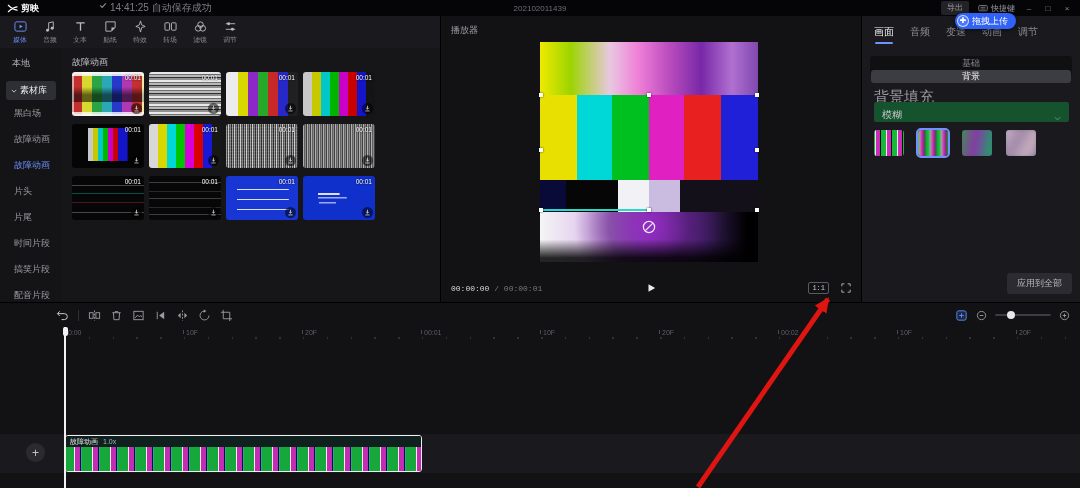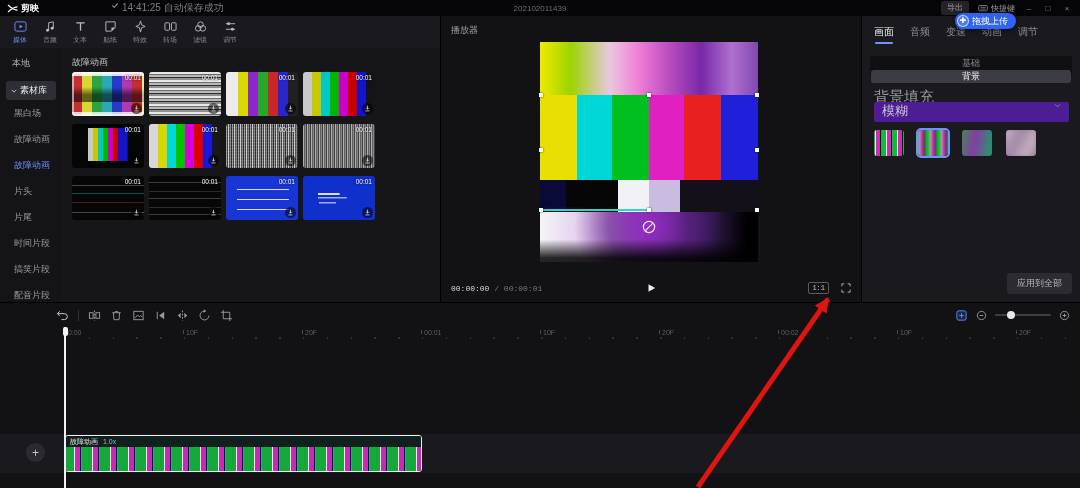--- a/index.html
+++ b/index.html
@@ -2,21 +2,21 @@
 <html><head>
 <meta charset="utf-8">
 <style>
   * { margin:0; padding:0; box-sizing:border-box; }
   html,body { width:1080px; height:488px; }
   body { position:relative; overflow:hidden; background:#0d0d0f; color:#c8c8cc;
          font-family:"Liberation Sans","DejaVu Sans",sans-serif; }
   svg { display:block; }
 
   
-  .topbar { position:absolute; inset:0 0 auto 0; height:16px; background:#050507; display:flex; align-items:center; z-index:40;gap:12px; }
+  .topbar { position:absolute; inset:0 0 auto 0; height:16px; background:#050507; display:flex; align-items:center; z-index:40; }
   .logo { display:flex; align-items:center; gap:3px; padding-left:7px; color:#fff; font-size:9px; font-weight:bold; }
   .autosave { display:flex; align-items:flex-start; gap:3px; margin-left:60px; font-size:10px; color:#7d7d84; }
   .doc-title { position:absolute; left:50%; transform:translateX(-50%); font-size:8px; color:#6f6f76; }
   .topbar-right { position:absolute; right:8px; display:flex; align-items:center; gap:9px; }
   .tb-btn { font-size:8px; color:#9a9aa0; background:#232327; border-radius:2px; padding:1px 6px 2px; }
   .shortcut { display:flex; gap:3px; align-items:center; font-size:8px; color:#9a9aa0; }
   .winctl { font-size:8px; color:#8a8a90; width:10px; text-align:center; }
   .upload-pill { position:absolute; top:13px; left:955px; height:16px; background:#2f62f5; border-radius:8px;
                  display:flex; align-items:center; gap:3px; padding:0 8px 0 2px; color:#fff; font-size:9px;
                  z-index:50; box-shadow:0 1px 4px rgba(0,0,0,.6); }
@@ -95,22 +95,22 @@
   
   .inspector { position:absolute; top:16px; left:861px; width:219px; height:286px; background:#1a1a1e; border-left:1px solid #000; }
   .insp-tabs { display:flex; gap:16px; padding:9px 0 0 12px; font-size:10px; color:#8a8a90; }
   .insp-tab { position:relative; }
   .insp-tab.active { color:#f0f0f2; }
   .insp-tab.active::after { content:""; position:absolute; left:1px; right:1px; bottom:-5px; height:2px; background:#6f92ff; border-radius:1px; }
   .seg { position:absolute; left:8px; right:8px; top:40px; height:20px; background:#101013; border-radius:3px; display:flex; padding:1px;flex-direction:column; }
   .seg-item { flex:1; display:flex; align-items:center; justify-content:center; font-size:9px; color:#8a8a90; border-radius:3px; }
   .seg-item.active { background:#3c3c43; color:#f0f0f2; }
   .bg-label { position:absolute; left:12px; top:72px; font-size:15px; color:#9a9aa0; }
-  .dropdown { position:absolute; left:12px; top:86px; width:195px; height:20px; background:#4c1d95; border-radius:2px;
-              display:flex; align-items:flex-start; justify-content:space-between; font-size:13px; color:#c8c8cc; padding:0 8px; }
+  .dropdown { position:absolute; left:12px; top:86px; width:195px; height:20px; background:#14532d; border-radius:2px;
+              display:flex; align-items:flex-end; justify-content:space-between; font-size:10px; color:#c8c8cc; padding:0 8px; }
   .swatches { position:absolute; left:12px; top:114px; display:flex; gap:14px; }
   .swatch { width:30px; height:26px; border-radius:3px; overflow:hidden; position:relative; }
   .swatch.selected { outline:2px solid #6f92ff; }
   .swatch .fill { position:absolute; inset:-4px; }
   .f1 { background:repeating-linear-gradient(90deg,#16b83a 0 5px,#e8e8e8 5px 6px,#cc2cb8 6px 10px,#101010 10px 11px); }
   .f2 { background:repeating-linear-gradient(90deg,#16b83a 0 5px,#e8e8e8 5px 6px,#cc2cb8 6px 10px,#101010 10px 11px); filter:blur(1px); }
   .f3 { background:linear-gradient(100deg,#30a040,#8838a8 45%,#2f9070 80%); filter:blur(2.5px); }
   .f4 { background:linear-gradient(120deg,#d8c0d8 0%,#a088a8 40%,#c8b0c0 70%,#807090 100%); filter:blur(3px); }
   .apply-btn { position:absolute; right:8px; bottom:8px; background:#2b2b31; border-radius:3px; font-size:9px; color:#b5b5ba; padding:4px 10px; }
 

